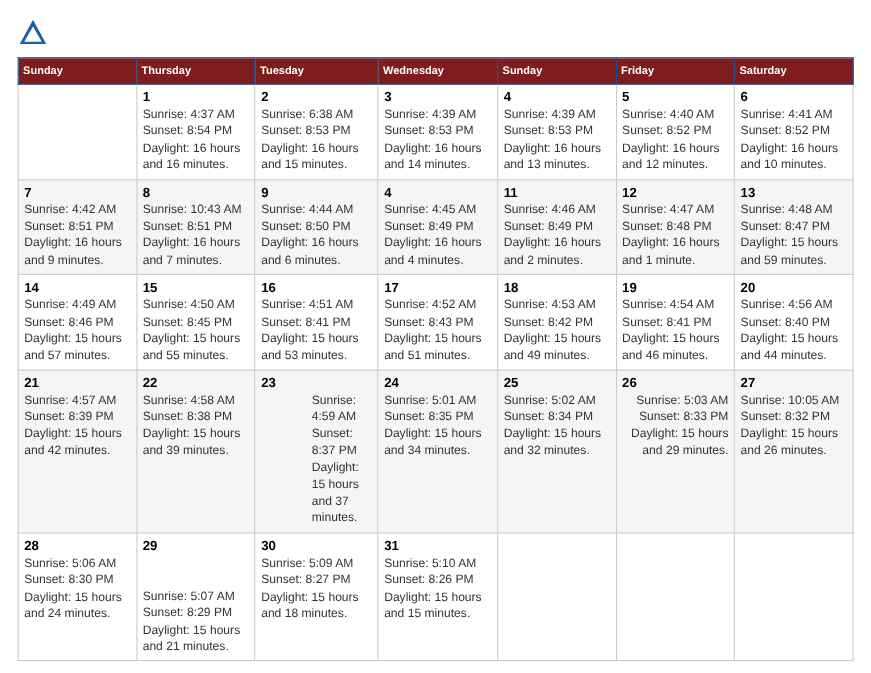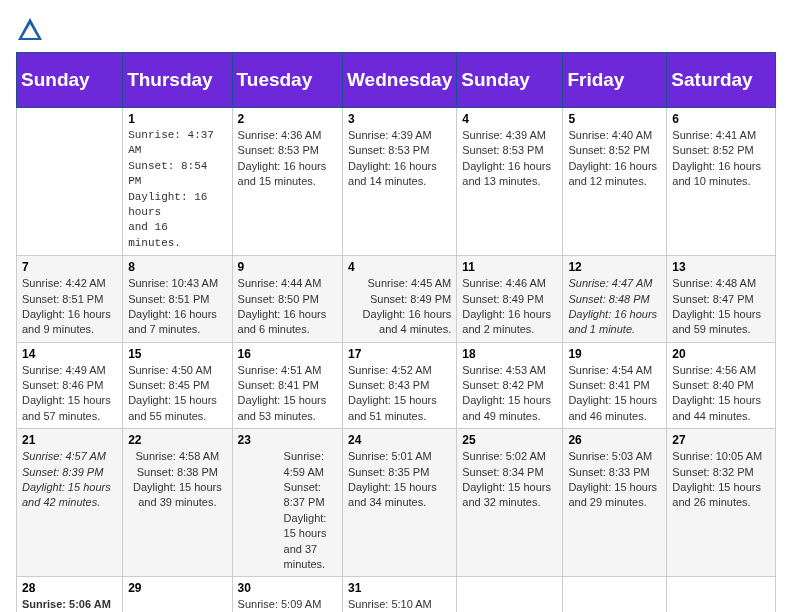--- a/index.html
+++ b/index.html
@@ -43,25 +43,25 @@
     .location {
       font-size: 15px;
       color: #555;
     }
     table {
       width: 100%;
       border-collapse: collapse;
       font-size: 11px;
     }
     thead th {
-      background-color: #6d28d9;
+      background-color: #7f1d1d;
       color: #fff;
-      padding: 16px 4px;
+      padding: 6px 4px;
       text-align: left;
-      font-size: 19px;
+      font-size: 10px;
       font-weight: bold;
       border: 1px solid #1a5090;
     }
     tbody td {
       border: 1px solid #ccc;
       padding: 4px 5px;
       vertical-align: top;
       width: 113px;
       min-height: 80px;
       background: #fff;
@@ -111,28 +111,28 @@
         <th>Sunday</th>
         <th>Friday</th>
         <th>Saturday</th>
       </tr>
   </thead>
   <tbody id="calendar-body">
   <tr>
         <td class="empty"></td>
         <td>
           <span class="day-num">1</span>
-          <div class="day-info" style="white-space: pre-line; font-family: Liberation Mono, monospace;">Sunrise: 4:37 AM
+          <div class="day-info" style="white-space: pre-line;">Sunrise: 4:37 AM
 Sunset: 8:54 PM
 Daylight: 16 hours
 and 16 minutes.</div>
         </td>
         <td>
           <span class="day-num">2</span>
-          <div class="day-info" style="white-space: pre-line;">Sunrise: 4:36 AM
+          <div class="day-info" style="white-space: pre-line;">Sunrise: 6:38 AM
 Sunset: 8:53 PM
 Daylight: 16 hours
 and 15 minutes.</div>
         </td>
         <td>
           <span class="day-num">3</span>
           <div class="day-info" style="white-space: pre-line;">Sunrise: 4:39 AM
 Sunset: 8:53 PM
 Daylight: 16 hours
 and 14 minutes.</div>
@@ -176,35 +176,35 @@
         </td>
         <td>
           <span class="day-num">9</span>
           <div class="day-info" style="white-space: pre-line;">Sunrise: 4:44 AM
 Sunset: 8:50 PM
 Daylight: 16 hours
 and 6 minutes.</div>
         </td>
         <td>
           <span class="day-num">4</span>
-          <div class="day-info" style="white-space: pre-line; text-align: right;">Sunrise: 4:45 AM
+          <div class="day-info" style="white-space: pre-line;">Sunrise: 4:45 AM
 Sunset: 8:49 PM
 Daylight: 16 hours
 and 4 minutes.</div>
         </td>
         <td>
           <span class="day-num">11</span>
           <div class="day-info" style="white-space: pre-line;">Sunrise: 4:46 AM
 Sunset: 8:49 PM
 Daylight: 16 hours
 and 2 minutes.</div>
         </td>
         <td>
           <span class="day-num">12</span>
-          <div class="day-info" style="white-space: pre-line; font-style: italic;">Sunrise: 4:47 AM
+          <div class="day-info" style="white-space: pre-line;">Sunrise: 4:47 AM
 Sunset: 8:48 PM
 Daylight: 16 hours
 and 1 minute.</div>
         </td>
         <td>
           <span class="day-num">13</span>
           <div class="day-info" style="white-space: pre-line;">Sunrise: 4:48 AM
 Sunset: 8:47 PM
 Daylight: 15 hours
 and 59 minutes.</div>
@@ -257,28 +257,28 @@
           <span class="day-num">20</span>
           <div class="day-info" style="white-space: pre-line;">Sunrise: 4:56 AM
 Sunset: 8:40 PM
 Daylight: 15 hours
 and 44 minutes.</div>
         </td>
       </tr>
       <tr>
         <td>
           <span class="day-num">21</span>
-          <div class="day-info" style="white-space: pre-line; font-style: italic;">Sunrise: 4:57 AM
+          <div class="day-info" style="white-space: pre-line;">Sunrise: 4:57 AM
 Sunset: 8:39 PM
 Daylight: 15 hours
 and 42 minutes.</div>
         </td>
         <td>
           <span class="day-num">22</span>
-          <div class="day-info" style="white-space: pre-line; text-align: center;">Sunrise: 4:58 AM
+          <div class="day-info" style="white-space: pre-line;">Sunrise: 4:58 AM
 Sunset: 8:38 PM
 Daylight: 15 hours
 and 39 minutes.</div>
         </td>
         <td>
           <span class="day-num">23</span>
           <div class="day-info" style="white-space: pre-line; margin-left: 46px;">Sunrise: 4:59 AM
 Sunset: 8:37 PM
 Daylight: 15 hours
 and 37 minutes.</div>
@@ -292,37 +292,37 @@
         </td>
         <td>
           <span class="day-num">25</span>
           <div class="day-info" style="white-space: pre-line;">Sunrise: 5:02 AM
 Sunset: 8:34 PM
 Daylight: 15 hours
 and 32 minutes.</div>
         </td>
         <td>
           <span class="day-num">26</span>
-          <div class="day-info" style="white-space: pre-line;">Sunrise: 5:03 AM
+          <div class="day-info" style="white-space: pre-line; text-align: right;">Sunrise: 5:03 AM
 Sunset: 8:33 PM
 Daylight: 15 hours
 and 29 minutes.</div>
         </td>
         <td>
           <span class="day-num">27</span>
           <div class="day-info" style="white-space: pre-line;">Sunrise: 10:05 AM
 Sunset: 8:32 PM
 Daylight: 15 hours
 and 26 minutes.</div>
         </td>
       </tr>
       <tr>
         <td>
           <span class="day-num">28</span>
-          <div class="day-info" style="white-space: pre-line; font-weight: bold;">Sunrise: 5:06 AM
+          <div class="day-info" style="white-space: pre-line;">Sunrise: 5:06 AM
 Sunset: 8:30 PM
 Daylight: 15 hours
 and 24 minutes.</div>
         </td>
         <td>
           <span class="day-num">29</span>
           <div class="day-info" style="white-space: pre-line; margin-top: 32px;">Sunrise: 5:07 AM
 Sunset: 8:29 PM
 Daylight: 15 hours
 and 21 minutes.</div>

